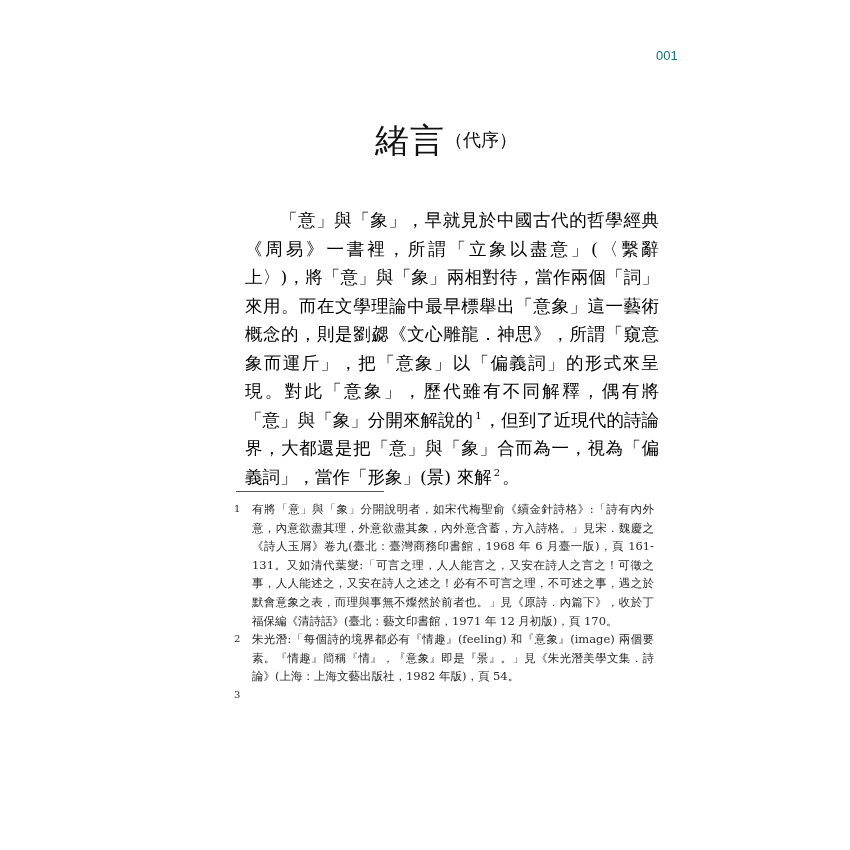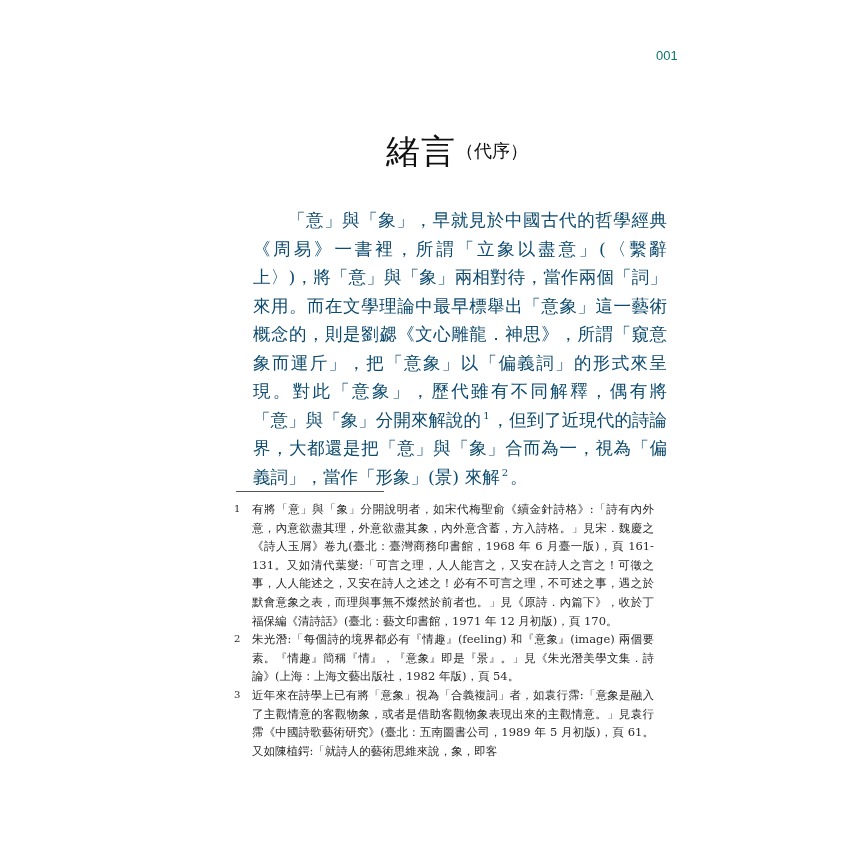--- a/index.html
+++ b/index.html
@@ -35,25 +35,25 @@
       font-weight: normal;
       letter-spacing: 1px;
     }
     .title-sub {
       font-size: 18px;
       vertical-align: 6px;
     }
     .body-text {
       position: absolute;
       top: 206px;
-      left: 253px;
+      left: 245px;
       width: 414px;
       font-size: 17.5px;
       line-height: 28.5px;
-      color: #0c4a6e;
+      color: #000000;
     }
     .body-text p {
       margin: 0;
       text-indent: 2em;
       text-align: justify;
       text-align-last: left;
     }
     .body-text sup {
       font-size: 10px;
       line-height: 0;
@@ -90,38 +90,37 @@
       font-size: 10px;
     }
   </style>
 </head>
 <body>
 
 <div>
 
   <div class="page-number">001</div>
 
-  <h1 class="title" style="margin:16px;font-weight:normal;">
+  <h1 class="title" style="margin:5px;font-weight:normal;">
     <span class="title-main">緒言</span><span class="title-sub">（代序）</span>
   </h1>
 
   <div class="body-text">
     <p><span>「意」與「象」，早就見於中國古代的哲學經典《周易》一書裡，所謂「立象以盡意」(〈繫辭上〉)，將「意」與「象」兩相對待，當作兩個「詞」來用。而在文學理論中最早標舉出「意象」這一藝術概念的，則是劉勰《文心雕龍．神思》，所謂「窺意象而運斤」，把「意象」以「偏義詞」的形式來呈現。對此「意象」，歷代雖有不同解釋，偶有將「意」與「象」分開來解說的</span><sup>1</sup><span>，但到了近現代的詩論界，大都還是把「意」與「象」合而為一，視為「偏義詞」，當作「形象」(景) 來解</span><sup>2</sup><span>。</span></p>
   </div>
 
   <div class="rule"></div>
 
   <div class="footnotes">
     <div class="footnote">
       <span class="footnote-num">1</span>
       <span>有將「意」與「象」分開說明者，如宋代梅聖俞《續金針詩格》:「詩有內外意，內意欲盡其理，外意欲盡其象，內外意含蓄，方入詩格。」見宋．魏慶之《詩人玉屑》卷九(臺北：臺灣商務印書館，1968 年 6 月臺一版)，頁 161-131。又如清代葉燮:「可言之理，人人能言之，又安在詩人之言之！可徵之事，人人能述之，又安在詩人之述之！必有不可言之理，不可述之事，遇之於默會意象之表，而理與事無不燦然於前者也。」見《原詩．內篇下》，收於丁福保編《清詩話》(臺北：藝文印書館，1971 年 12 月初版)，頁 170。</span>
     </div>
     <div class="footnote">
       <span class="footnote-num">2</span>
       <span>朱光潛:「每個詩的境界都必有『情趣』(feeling) 和『意象』(image) 兩個要素。『情趣』簡稱『情』，『意象』即是『景』。」見《朱光潛美學文集．詩論》(上海：上海文藝出版社，1982 年版)，頁 54。</span>
     </div>
     <div class="footnote">
       <span class="footnote-num">3</span>
-      <span>近年來在詩學上已有將「意象」視為「合義複詞」者，如袁行霈:「意象是融入了主觀情意的客觀物象，或者是借助客觀物象表現出來的主觀情意。」見袁行霈《中國詩歌藝術研究》(臺北：五南圖書公司，1989 年 5 月初版)，頁 61。又如陳植鍔:「就詩人的藝術思維來說，象，即客</span>
     </div>
   </div>
 
 </div>
 
 </body></html>

